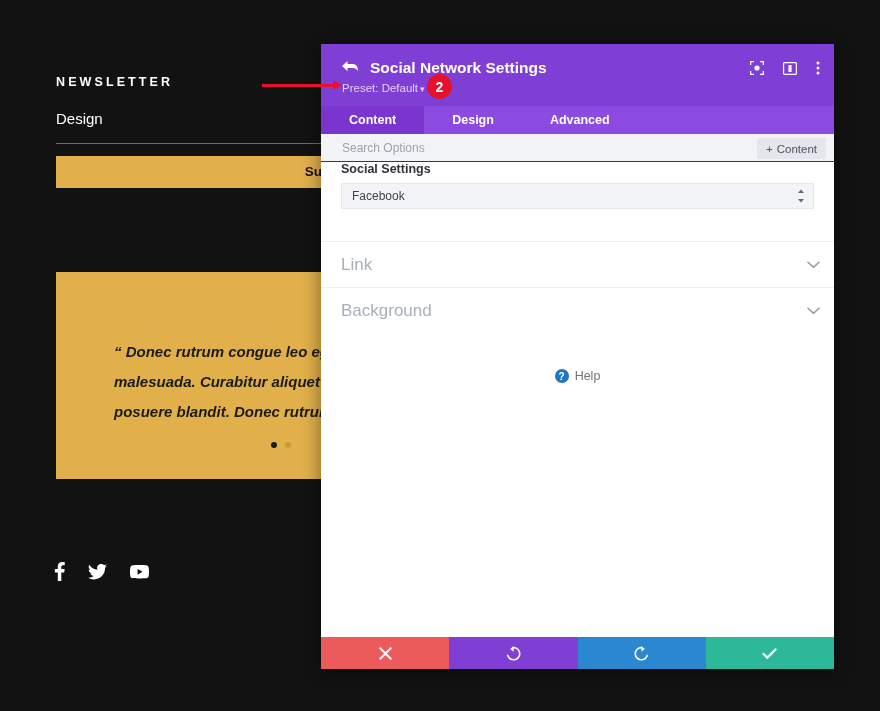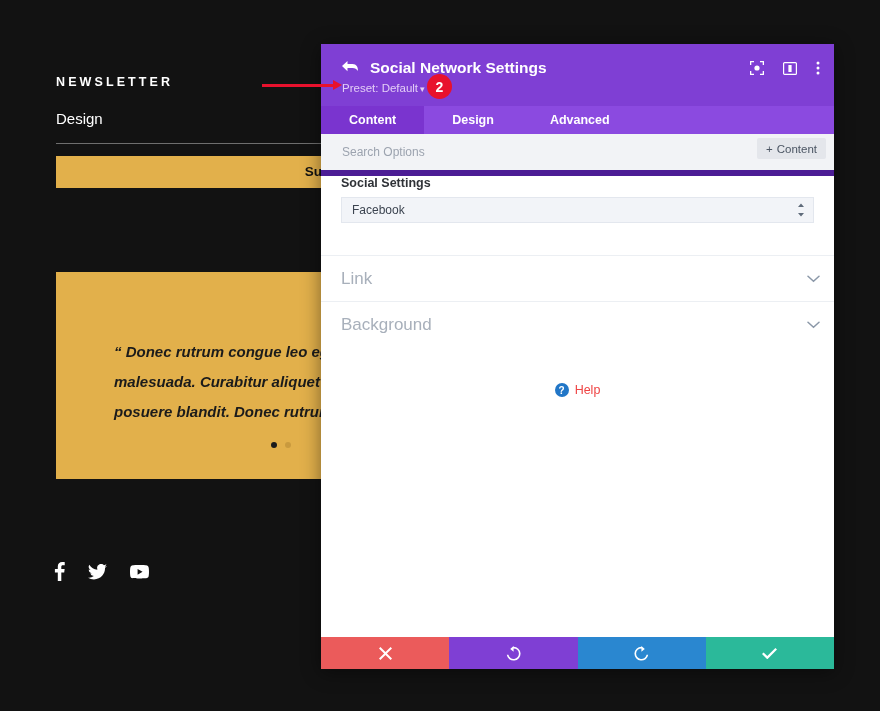--- a/index.html
+++ b/index.html
@@ -223,25 +223,25 @@
     align-items: center;
     justify-content: center;
     padding: 0 28px;
     height: 100%;
     cursor: pointer;
   }
   .tab.active { background: #7a34cf; }
 
   .search-bar {
     background: #f2f3f6;
-    height: 42px;
+    height: 28px;
     display: flex;
     align-items: center;
     position: relative;
-    border-bottom: 6px solid #4c1d95;
+    border-bottom: 1px solid #4c1d95;
     flex: 0 0 auto;
   }
   .search-input {
     border: none;
     outline: none;
     background: transparent;
     font-family: "Liberation Sans", sans-serif;
     font-size: 12px;
     color: #6b7280;
     padding-left: 21px;
@@ -340,21 +340,21 @@
     cursor: pointer;
   }
   .help-row .qmark {
     width: 14px; height: 14px; border-radius: 50%;
     background: #2176c7;
     color: #ffffff;
     font-size: 10px;
     font-weight: bold;
     display: flex; align-items: center; justify-content: center;
   }
-  .help-row .htxt { font-size: 12.5px; color: #ef4444; }
+  .help-row .htxt { font-size: 12.5px; color: #737373; }
 
   .modal-footer {
     height: 32px;
     display: flex;
     flex: 0 0 auto;
   }
   .fbtn {
     flex: 1 1 0;
     border: none;
     display: flex;

